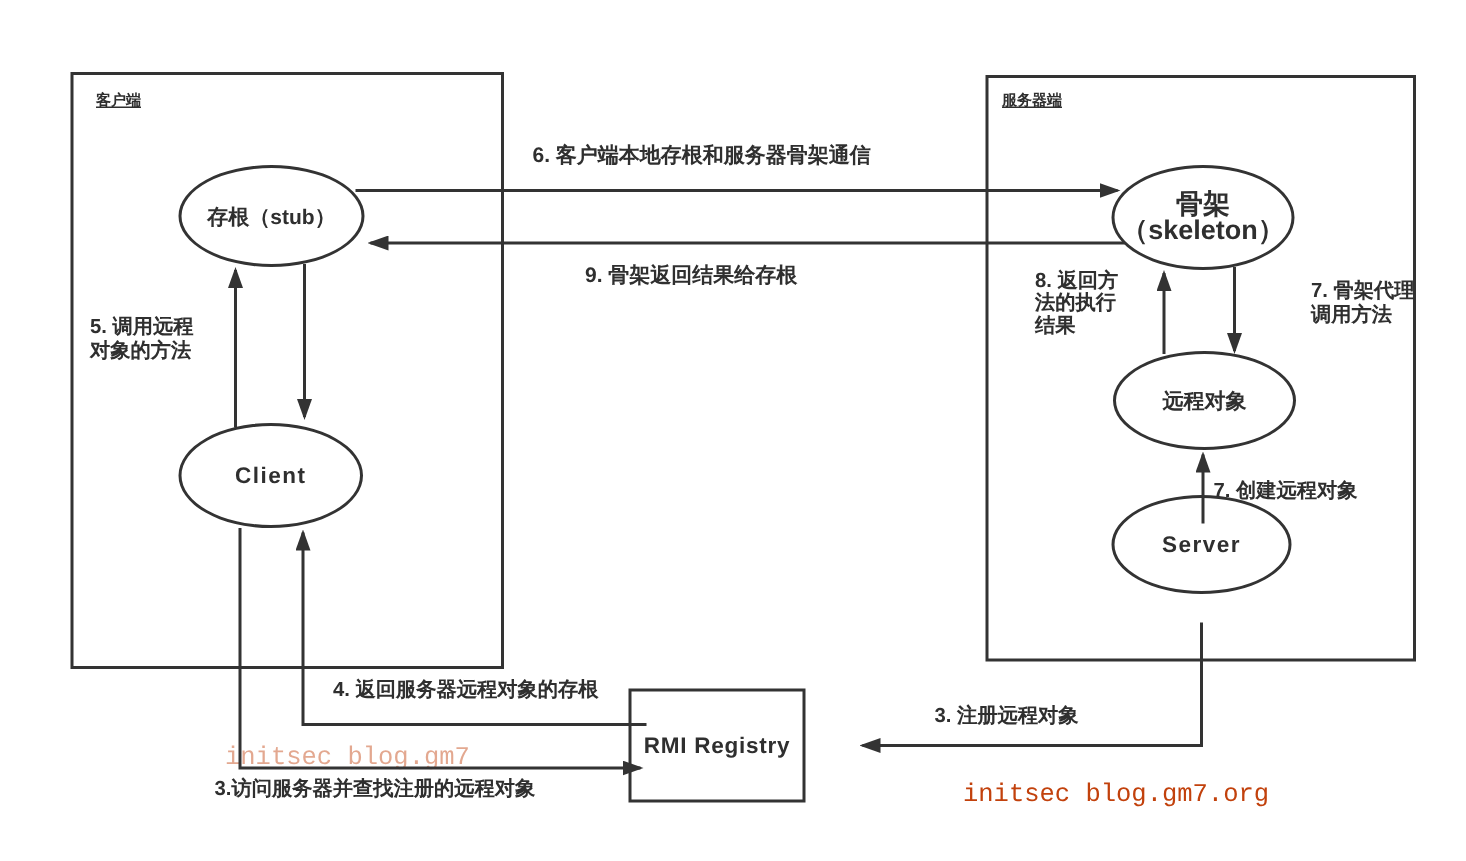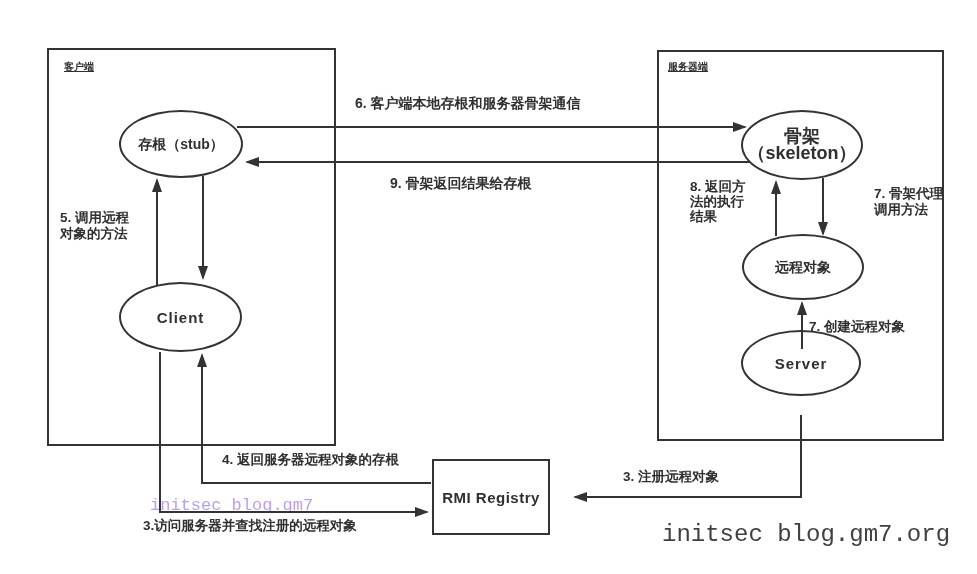--- a/index.html
+++ b/index.html
@@ -31,21 +31,21 @@
   .n-client   { left:119px; top:282px; width:123px; height:70px; font-size:15px; letter-spacing:1px; }
   .n-skeleton { left:741px; top:110px; width:122px; height:70px; font-size:18px; }
   .n-remote   { left:742px; top:234px; width:122px; height:66px; }
   .n-server   { left:741px; top:330px; width:120px; height:66px; font-size:15px; letter-spacing:1px; }
   .rect-node {
     position:absolute; border:2px solid #333333; background:#ffffff;
     box-sizing:border-box; z-index:2;
     display:flex; align-items:center; justify-content:center;
     font-weight:bold; font-size:15px; letter-spacing:0.5px;
   }
-  .n-rmi { left:432px; top:459px; width:118px; height:76px; }
+  .n-rmi { left:419px; top:459px; width:118px; height:76px; }
 
   .edge-layer { position:absolute; left:0; top:0; width:977px; height:574px; z-index:3; }
   .edge { stroke:#333333; stroke-width:2; fill:none; }
 
   .lbl {
     position:absolute; font-weight:bold; font-size:13.5px; line-height:16px;
     white-space:pre-line; z-index:4;
   }
   .center { text-align:left; }
   .lbl-s6  { left:355px; top:95px;  width:300px; font-size:14px; }
@@ -53,28 +53,28 @@
   .lbl-s5  { left:60px;  top:210px; width:105px; }
   .lbl-s10 { left:190px; top:210px; width:145px; }
   .lbl-s8  { left:690px; top:179px; width:82px;  line-height:15px; }
   .lbl-s7  { left:874px; top:186px; width:112px; }
   .lbl-s1  { left:809px; top:319px; width:130px; }
   .lbl-s2  { left:623px; top:469px; width:145px; }
   .lbl-s4  { left:222px; top:452px; width:205px; }
   .lbl-s3  { left:143px; top:518px; width:250px; }
 
   .watermark {
-    position:absolute; left:662px; top:521px; z-index:5;
+    position:absolute; left:642px; top:521px; z-index:5;
     font-family:"Liberation Mono","DejaVu Sans Mono",monospace;
-    font-size:24px; color:#404040; white-space:nowrap;
+    font-size:17px; color:#c2410c; white-space:nowrap;
   }
   .watermark-faint {
     position:absolute; left:150px; top:496px; z-index:0;
     font-family:"Liberation Mono","DejaVu Sans Mono",monospace;
-    font-size:17px; color:#6d28d9; opacity:0.45; white-space:nowrap;
+    font-size:17px; color:#c2410c; opacity:0.45; white-space:nowrap;
   }
 </style>
 </head>
 <body>
 
 <div class="stage">
 
   <div class="watermark-faint">initsec blog.gm7</div>
 
   <div class="box box-client"></div>

